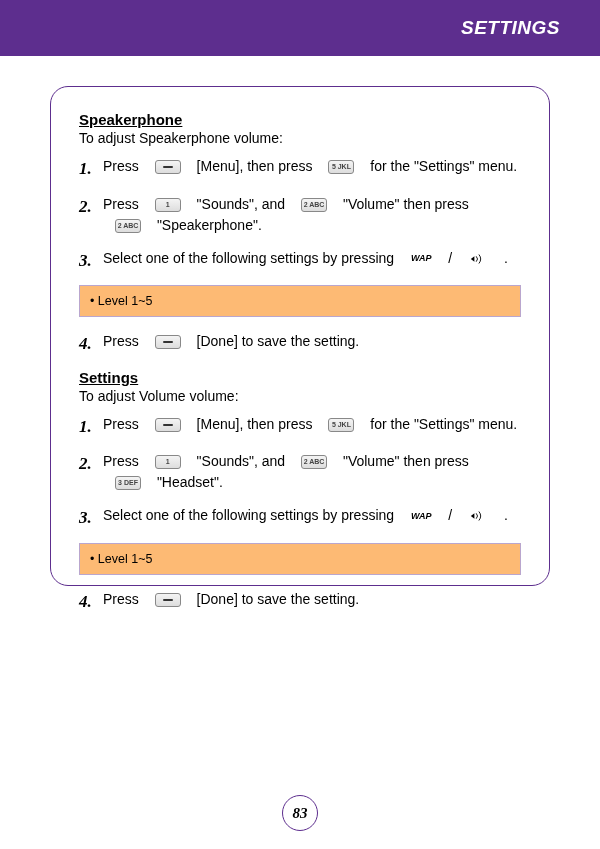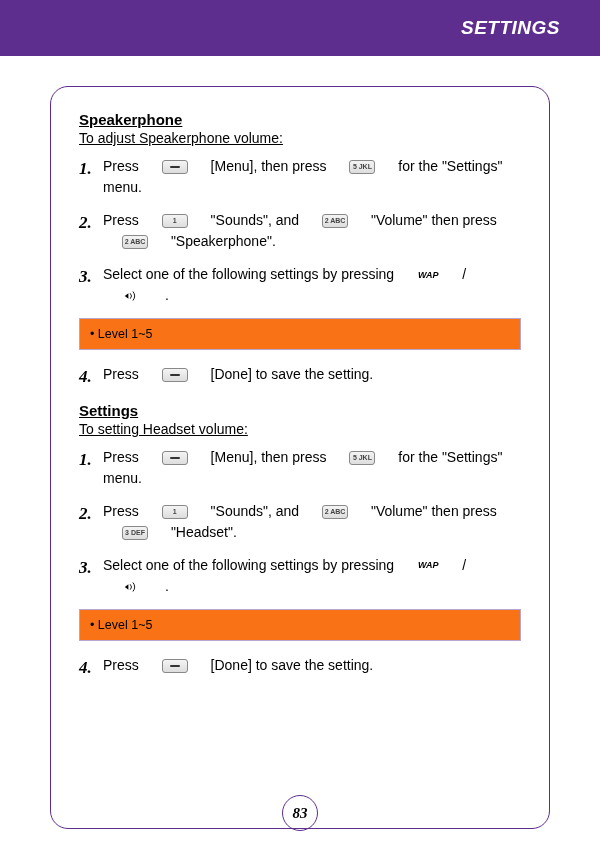--- a/index.html
+++ b/index.html
@@ -23,38 +23,37 @@
       font-size: 19px;
       font-weight: bold;
       font-style: italic;
       letter-spacing: 0.5px;
     }
     .content-box {
       margin: 30px 50px 20px 50px;
       border: 1.5px solid #5d2e8e;
       border-radius: 18px;
       padding: 24px 28px 42px 28px;
-      height: 743px;
+      height: 500px;
       position: relative;
       font-stretch: condensed;
     }
     .section-title {
       font-weight: bold;
       text-decoration: underline;
       font-size: 15px;
       color: #000;
       margin-bottom: 2px;
       font-stretch: condensed;
     }
     .section-sub {
       font-size: 14px;
       color: #000;
       margin-bottom: 10px;
       font-stretch: condensed;
-      text-decoration: underline;
     }
     .step {
       display: flex;
       align-items: flex-start;
       margin-bottom: 12px;
       font-size: 14px;
       line-height: 1.5;
     }
     .step-num {
       font-style: italic;
@@ -75,21 +74,21 @@
       align-items: center;
       justify-content: center;
       width: 26px;
       height: 14px;
       border: 1px solid #888;
       border-radius: 3px;
       background: linear-gradient(#f4f4f4, #ddd);
       font-size: 7px;
       color: #444;
       vertical-align: middle;
-      margin: 0 19px;
+      margin: 0 12px;
       position: relative;
     }
     .key-dash::before {
       content: "";
       width: 10px;
       height: 2px;
       background: #333;
       border-radius: 1px;
       position: absolute;
     }
@@ -105,21 +104,21 @@
       padding: 0 1px;
     }
     .key-signal {
       border: none;
       background: none;
       width: 20px;
     }
     .key-signal svg { width: 18px; height: 12px; }
     .info-box {
       border: 1px solid #b9a6ce;
-      background: #f97316;
+      background: #fdba74;
       padding: 8px 10px;
       font-size: 12.5px;
       margin: 6px 0 14px 0;
       color: #000;
       font-stretch: condensed;
     }
     .page-num {
       position: absolute;
       bottom: 18px;
       left: 50%;
@@ -191,21 +190,21 @@
     <div class="step">
       <span class="step-num">4.</span>
       <span class="step-body">
         <span>Press </span><span class="key key-dash"></span><span> [Done] to save the setting.</span>
       </span>
     </div>
   </div>
 
   <div class="headset-block">
     <div class="section-title">Settings</div>
-    <div class="section-sub">To setting Headset volume:</div>
+    <div class="section-sub">To adjust Volume volume:</div>
 
     <div class="step">
       <span class="step-num">1.</span>
       <span class="step-body">
         <span>Press </span><span class="key key-dash"></span><span> [Menu], then press </span><span class="key">
             <span class="key-text">5 JKL</span>
           </span><span> for the "Settings" menu.</span>
       </span>
     </div>
 

